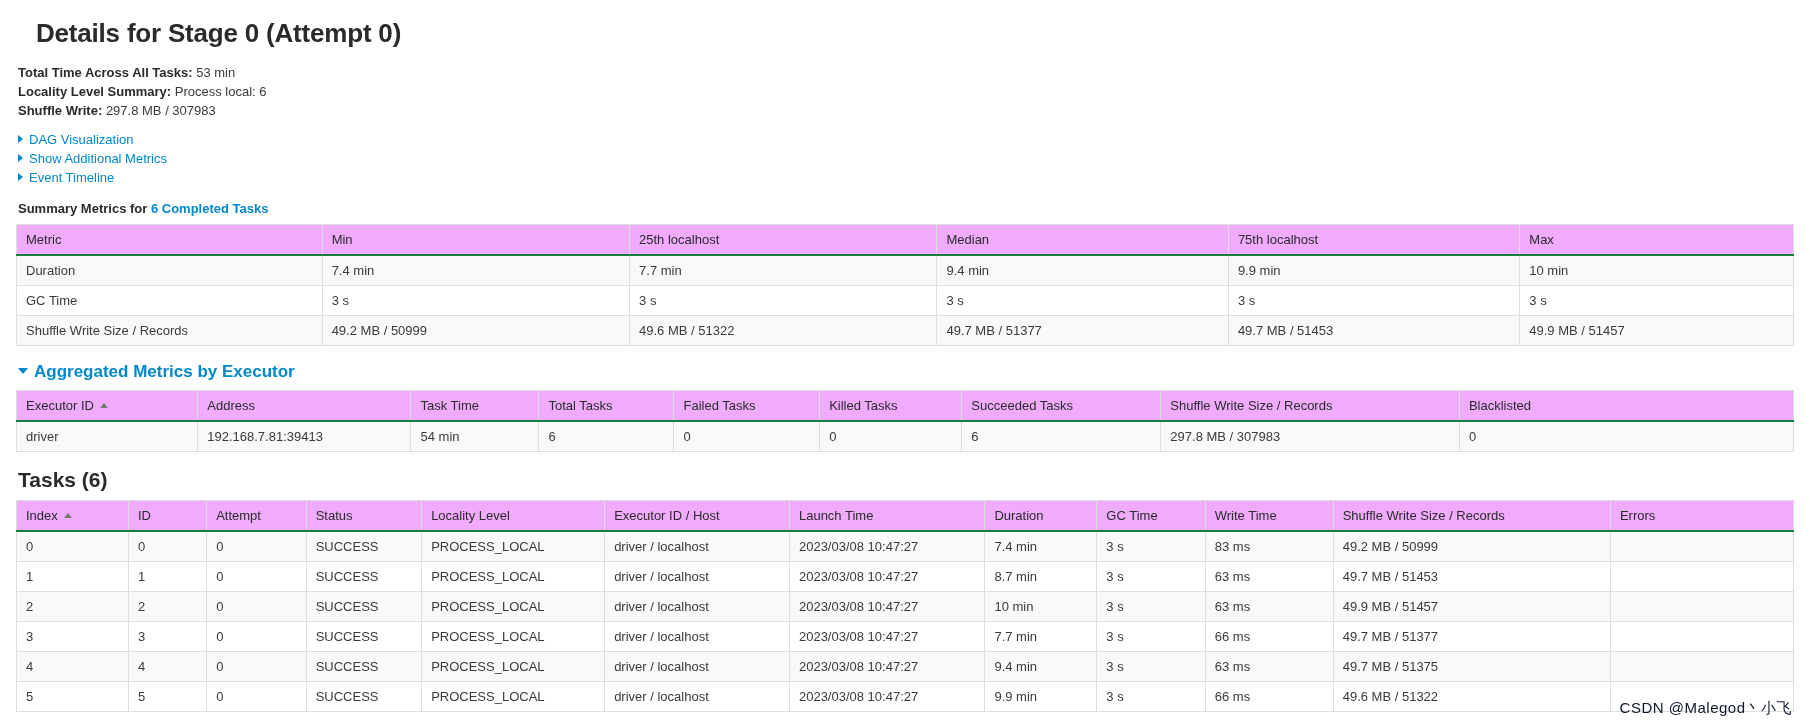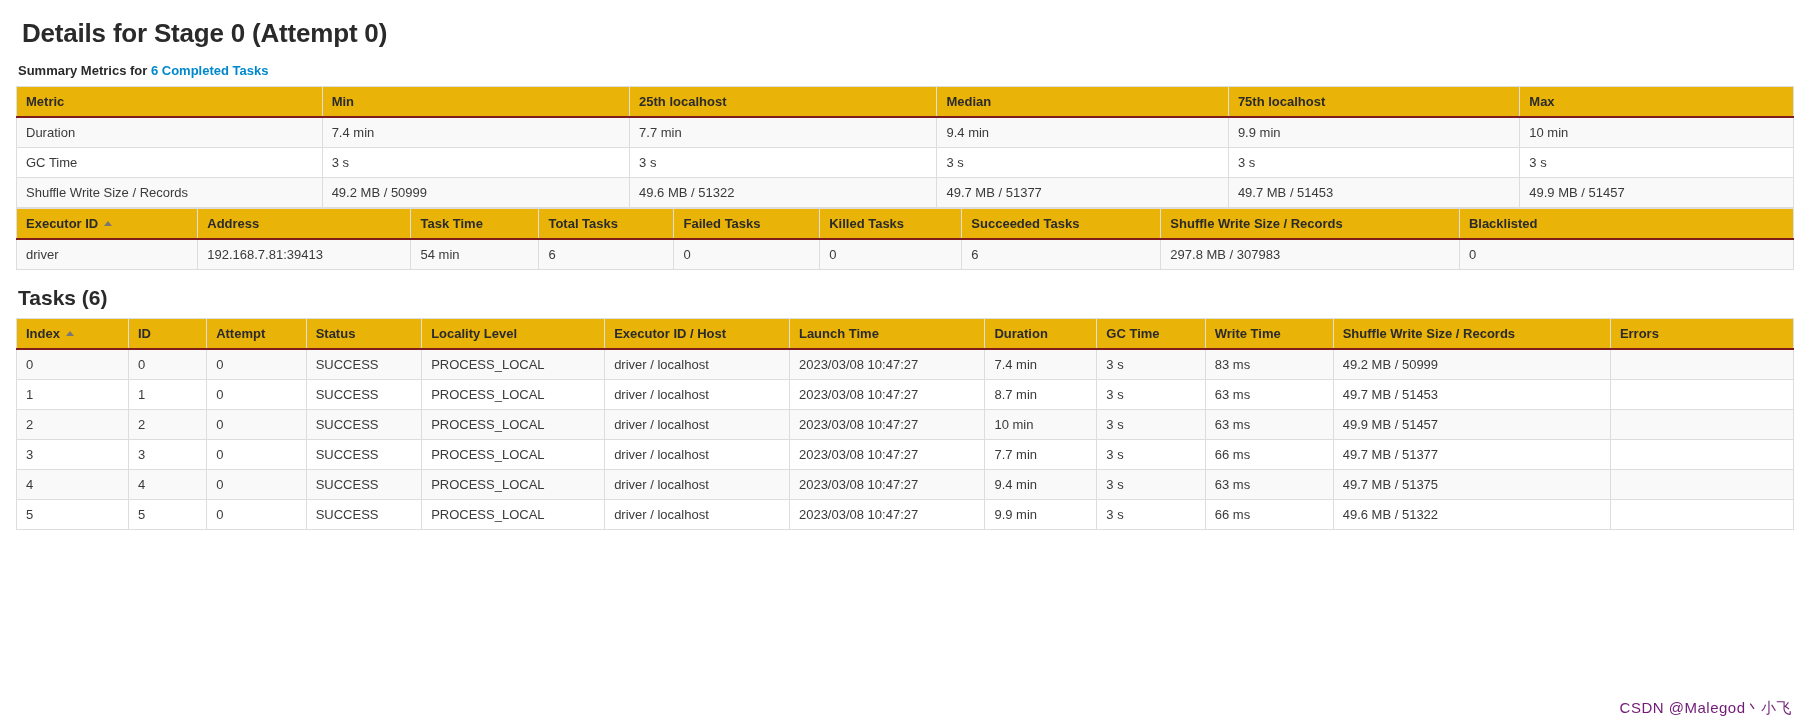--- a/index.html
+++ b/index.html
@@ -17,21 +17,21 @@
     overflow: hidden;
     position: relative;
   }
   .page {
     padding: 10px 16px 0 16px;
   }
   h1.page-title {
     font-size: 26px;
     font-weight: bold;
     color: #2a2a2a;
-    margin: 8px 0 14px 6px;
+    margin: 8px 0 14px 20px;
     letter-spacing: -0.2px;
   }
   .summary-lines {
     margin: 0 0 10px 2px;
     line-height: 19px;
     font-size: 13px;
   }
   .summary-lines .lbl { font-weight: bold; color: #2b2b2b; }
   .summary-lines .val { color: #3a3a3a; }
 
@@ -91,58 +91,83 @@
   }
   table.grid th, table.grid td {
     border: 1px solid #dddddd;
     padding: 7px 9px;
     text-align: left;
     vertical-align: middle;
     white-space: nowrap;
     overflow: hidden;
   }
   table.grid th {
-    font-weight: bold;
+    font-weight: normal;
     color: #2b2b2b;
-    background: #eab308;
-    border-bottom: 2px solid #7f1d1d;
+    background: #f0abfc;
+    border-bottom: 2px solid #15803d;
   }
   table.grid td { color: #3a3a3a; }
   table.grid tbody tr.odd td { background: #f9f9f9; }
   table.grid tbody tr.even td { background: #ffffff; }
 
   .sort-caret {
     display: inline-block;
     width: 0; height: 0;
     border-bottom: 5px solid #777777;
     border-left: 4px solid transparent;
     border-right: 4px solid transparent;
     margin-left: 6px;
     vertical-align: 2px;
   }
 
   .watermark {
     position: absolute;
     right: 18px;
     bottom: 8px;
-    color: #701a75;
+    color: #0f172a;
     font-size: 15px;
     letter-spacing: 0.5px;
     pointer-events: none;
     text-align: right;
   }
 </style>
 </head>
 <body>
 
 <div class="page">
 
   <h1 class="page-title">Details for Stage 0 (Attempt 0)</h1>
 
-
+  <div class="summary-lines">
+    <div>
+      <span class="lbl">Total Time Across All Tasks:</span>
+      <span class="val">53 min</span>
+    </div>
+    <div>
+      <span class="lbl">Locality Level Summary:</span>
+      <span class="val">Process local: 6</span>
+    </div>
+    <div>
+      <span class="lbl">Shuffle Write:</span>
+      <span class="val">297.8 MB / 307983</span>
+    </div>
+  </div>
+
+  <div class="toggles">
+    <div class="toggle-row">
+      <span class="caret-right"></span><span class="toggle-label">DAG Visualization</span>
+    </div>
+    <div class="toggle-row">
+      <span class="caret-right"></span><span class="toggle-label">Show Additional Metrics</span>
+    </div>
+    <div class="toggle-row">
+      <span class="caret-right"></span><span class="toggle-label">Event Timeline</span>
+    </div>
+  </div>
 
   <h2 class="section-title">
     <span>Summary Metrics for </span><span class="accent">6 Completed Tasks</span>
   </h2>
 
   <table class="grid">
     <colgroup>
       <col style="width:17.2%">
         <col style="width:17.3%">
         <col style="width:17.3%">
@@ -181,20 +206,23 @@
         <td>Shuffle Write Size / Records</td>
         <td>49.2 MB / 50999</td>
         <td>49.6 MB / 51322</td>
         <td>49.7 MB / 51377</td>
         <td>49.7 MB / 51453</td>
         <td>49.9 MB / 51457</td>
       </tr>
     </tbody>
   </table>
 
+  <h2 class="section-link">
+    <span class="caret-down"></span><span>Aggregated Metrics by Executor</span>
+  </h2>
 
   <table class="grid">
     <colgroup>
       <col style="width:10.2%">
         <col style="width:12.0%">
         <col style="width:7.2%">
         <col style="width:7.6%">
         <col style="width:8.2%">
         <col style="width:8.0%">
         <col style="width:11.2%">

